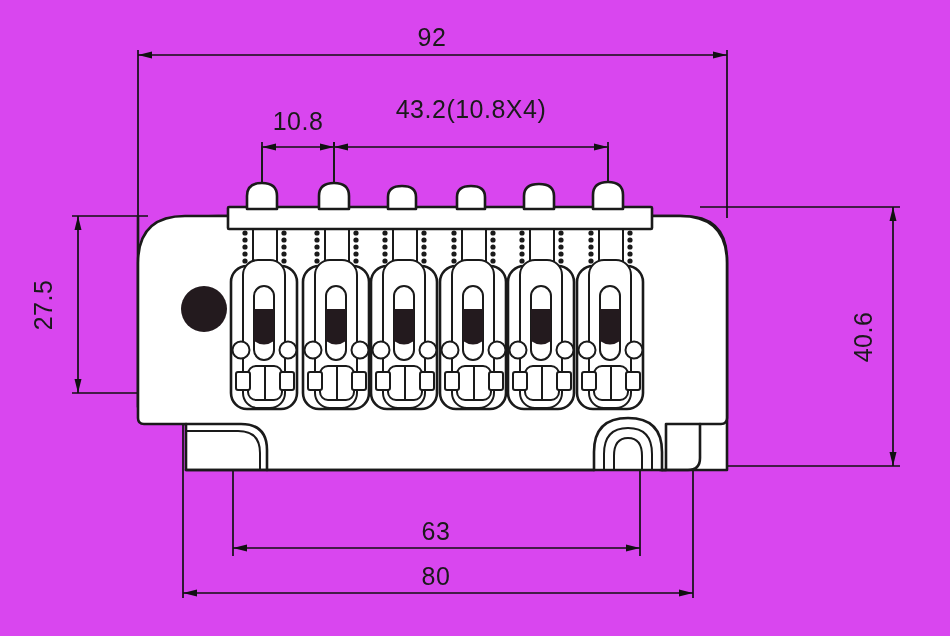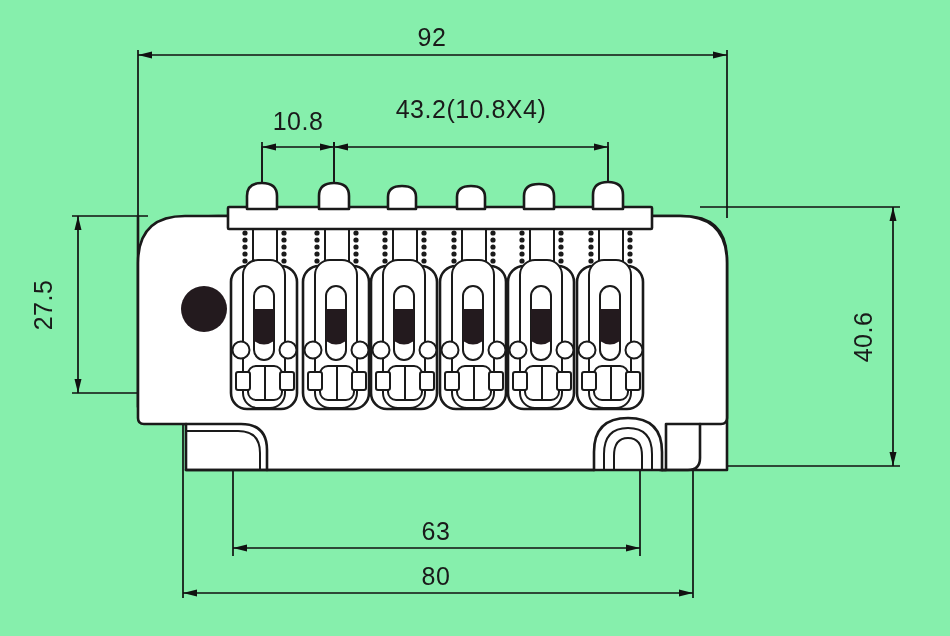--- a/index.html
+++ b/index.html
@@ -10,21 +10,21 @@
   body {
     width: 950px;
     height: 636px;
     font-family: "Liberation Sans", sans-serif;
     overflow: hidden;
   }
   #drawing-root {
     position: relative;
     width: 950px;
     height: 636px;
-    background: #86efac;
+    background: #d946ef;
   }
   svg#tech-drawing {
     display: block;
     width: 950px;
     height: 636px;
   }
   .dim-text {
     font-family: "Liberation Sans", sans-serif;
     font-size: 25px;
     fill: #1a1a1a;

